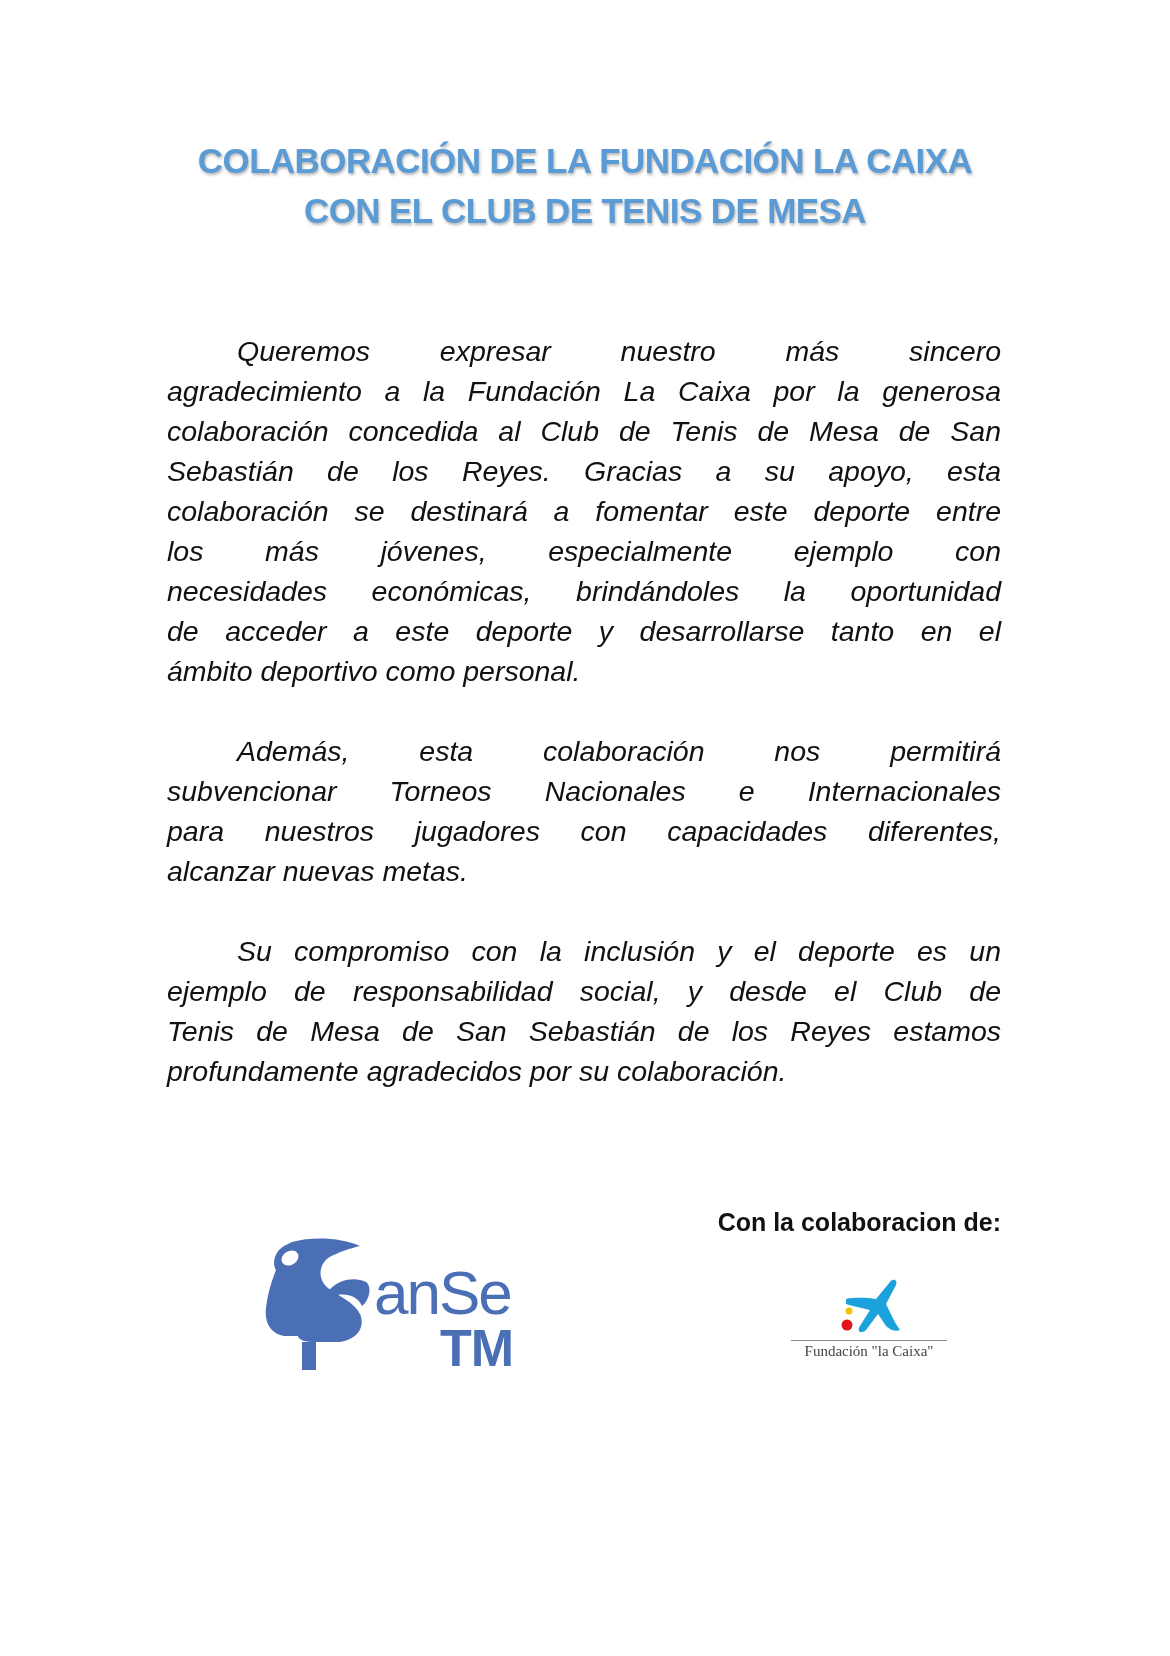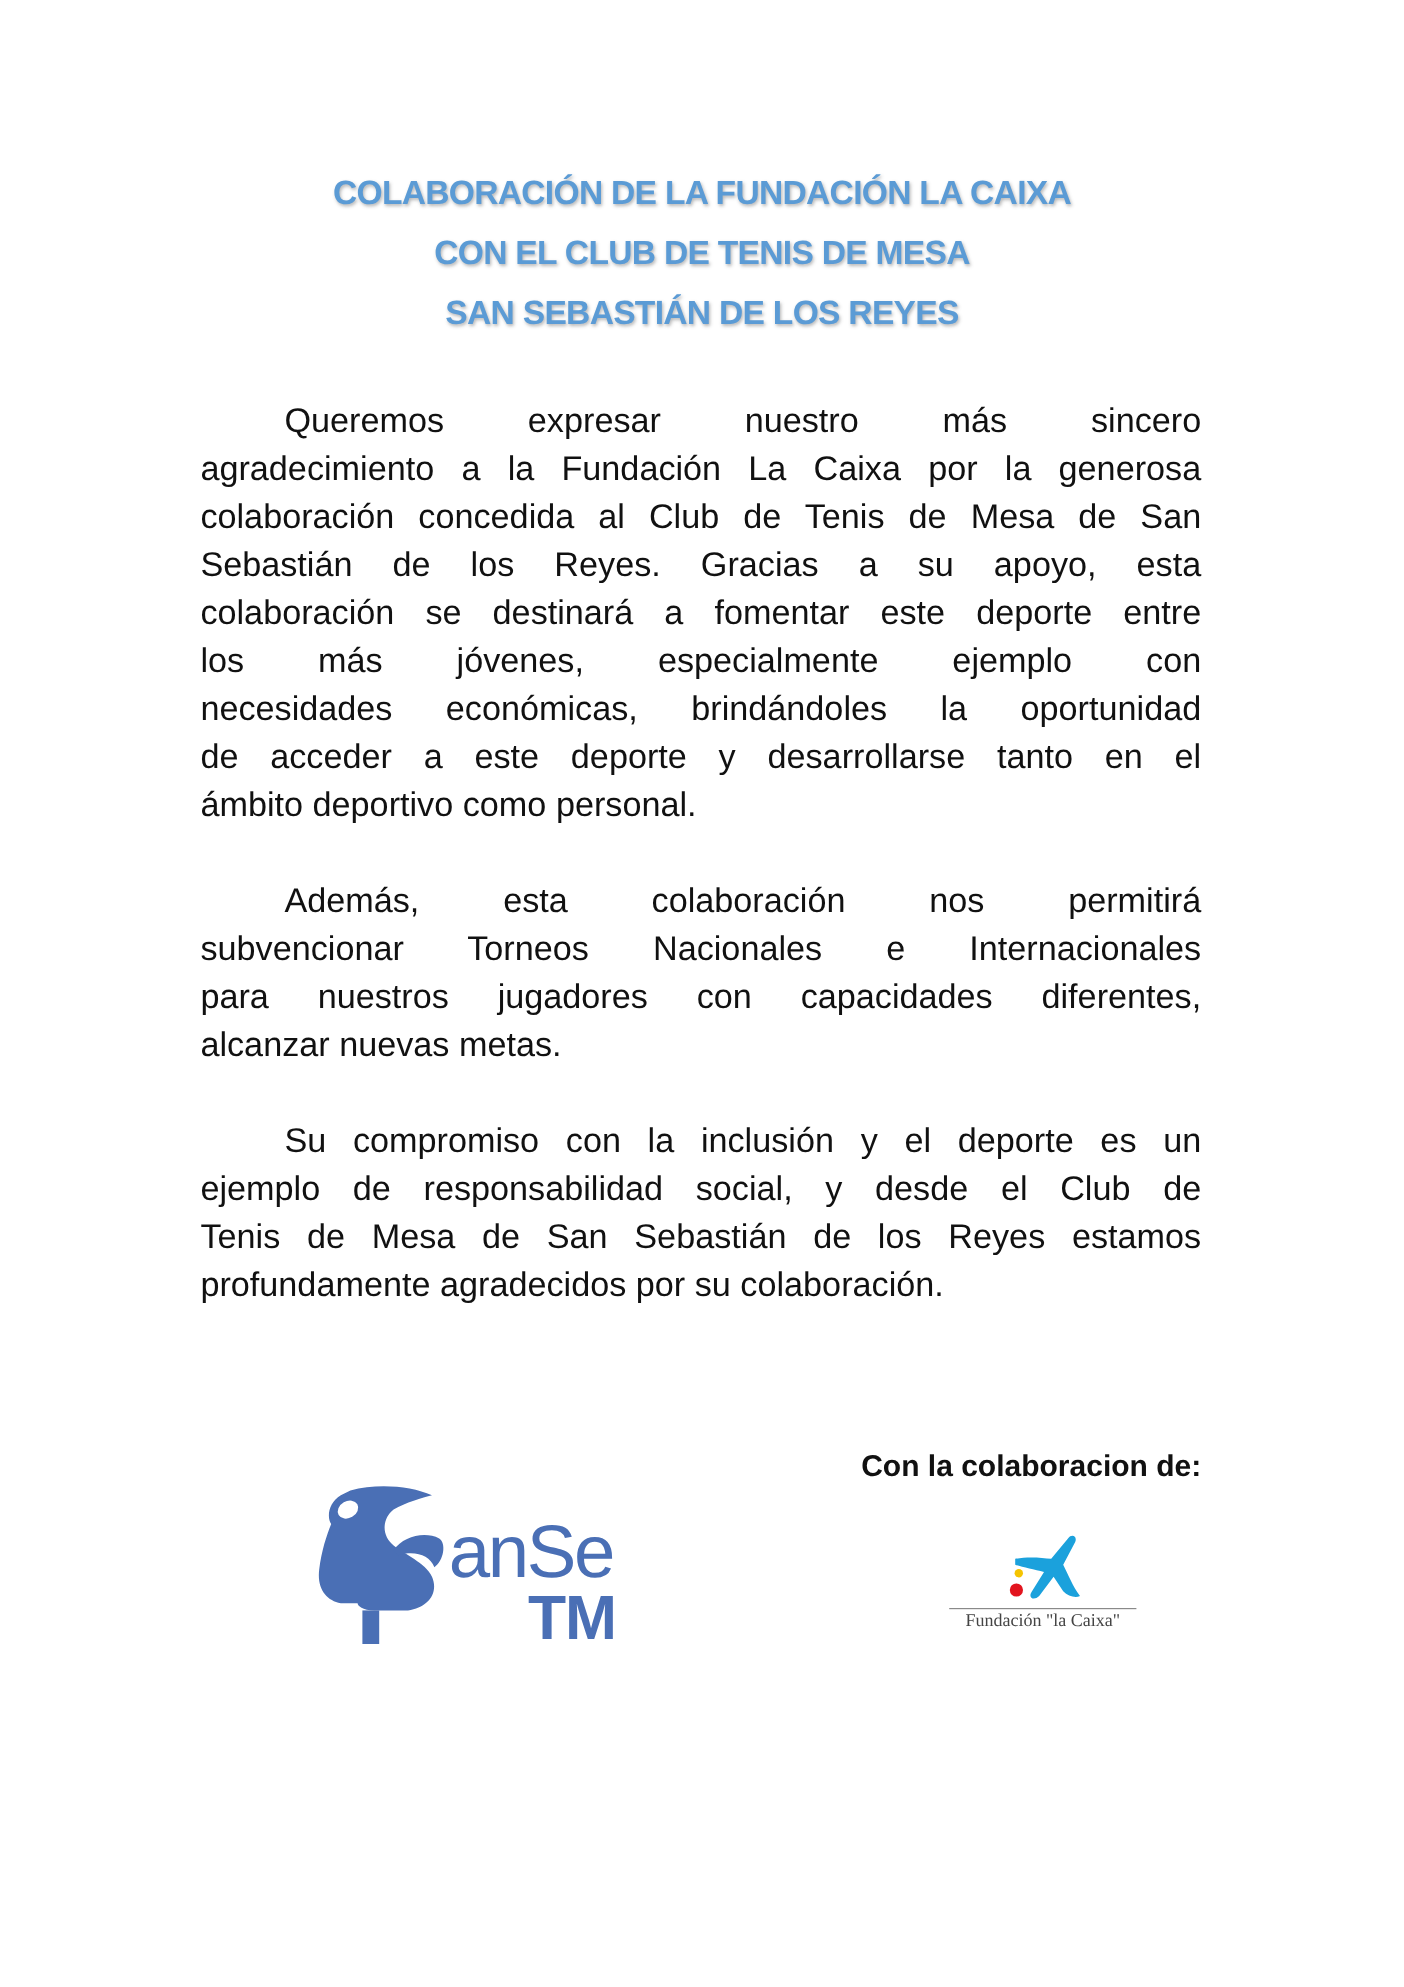--- a/index.html
+++ b/index.html
@@ -16,21 +16,21 @@
       color: #111111;
     }
     .title {
       position: absolute;
       left: 0;
       top: 136px;
       width: 1170px;
       text-align: center;
       font-family: "Liberation Sans", sans-serif;
       font-weight: bold;
-      font-size: 28px;
+      font-size: 35px;
       line-height: 50px;
       letter-spacing: -0.6px;
       color: #5b9bd5;
       text-shadow: 1px 2px 3px rgba(90, 90, 90, 0.45);
     }
     .title div { white-space: nowrap; }
 
     .body-text {
       position: absolute;
       left: 167px;
@@ -45,20 +45,21 @@
     .body-text p {
       margin: 0 0 40px 0;
       text-indent: 70px;
       text-align: justify;
     }
     .body-text p .ln {
       display: block;
       text-align: justify;
       text-align-last: justify;
       white-space: nowrap;
+      font-style: italic;
     }
     .body-text p .ln.first { text-indent: 70px; }
     .body-text p .ln:not(.first) { text-indent: 0; }
     .body-text p .ln.last { text-align-last: left; }
 
     .collab-label {
       position: absolute;
       right: 169px;
       top: 1208px;
       font-family: "Liberation Sans", sans-serif;
@@ -97,21 +98,20 @@
     }
   </style>
 </head>
 <body>
 
 <div>
 
   <div class="title">
     <div>COLABORACIÓN DE LA FUNDACIÓN LA CAIXA</div>
     <div>CON EL CLUB DE TENIS DE MESA</div>
-    <div>SAN SEBASTIÁN DE LOS REYES</div>
   </div>
 
   <div class="body-text" style="top:331px;">
     <p>
       <span class="ln first">Queremos expresar nuestro más sincero</span>
       <span class="ln">agradecimiento a la Fundación La Caixa por la generosa</span>
       <span class="ln">colaboración concedida al Club de Tenis de Mesa de San</span>
       <span class="ln">Sebastián de los Reyes. Gracias a su apoyo, esta</span>
       <span class="ln">colaboración se destinará a fomentar este deporte entre</span>
       <span class="ln">los más jóvenes, especialmente ejemplo con</span>

